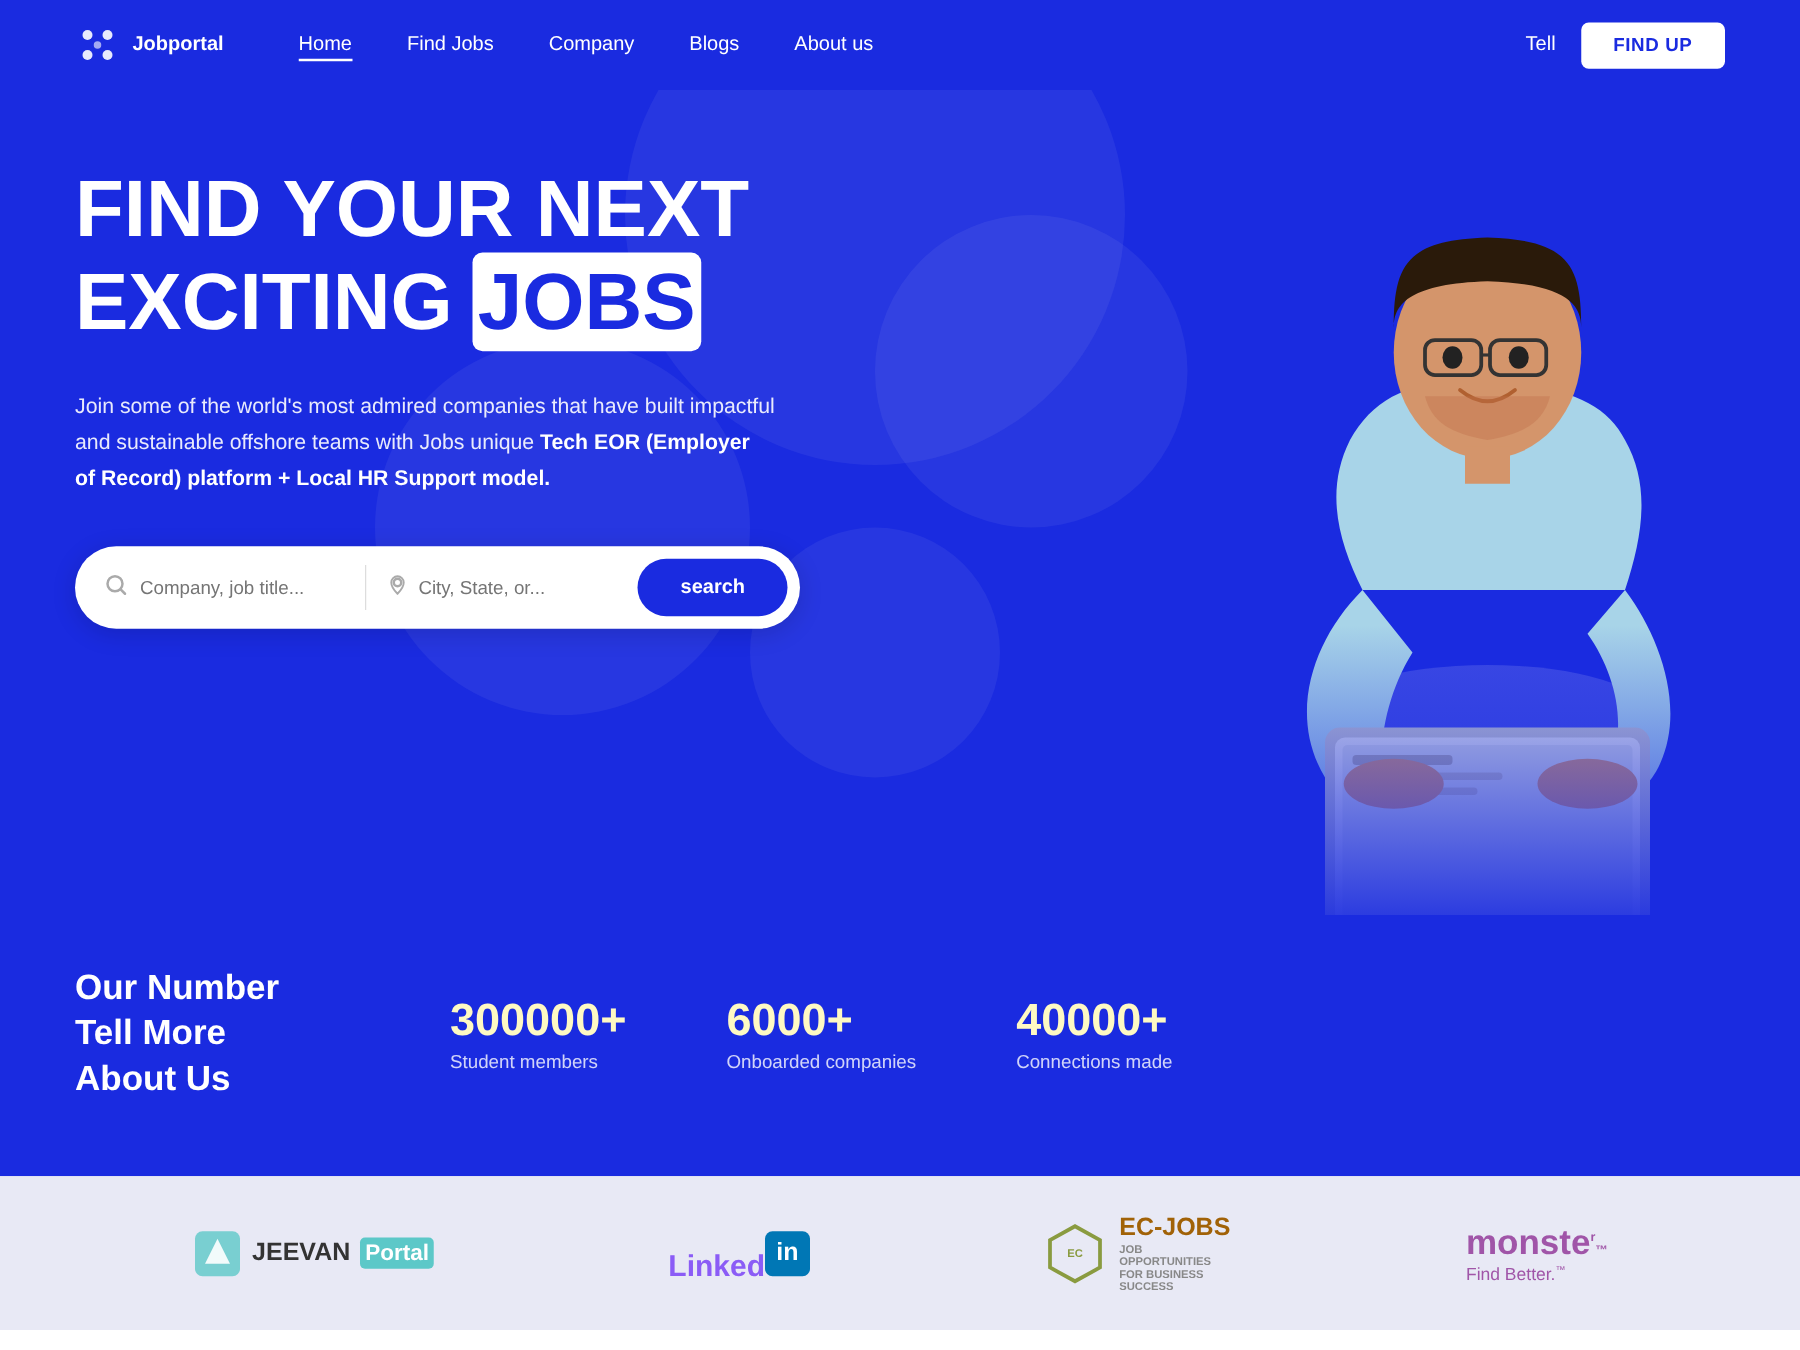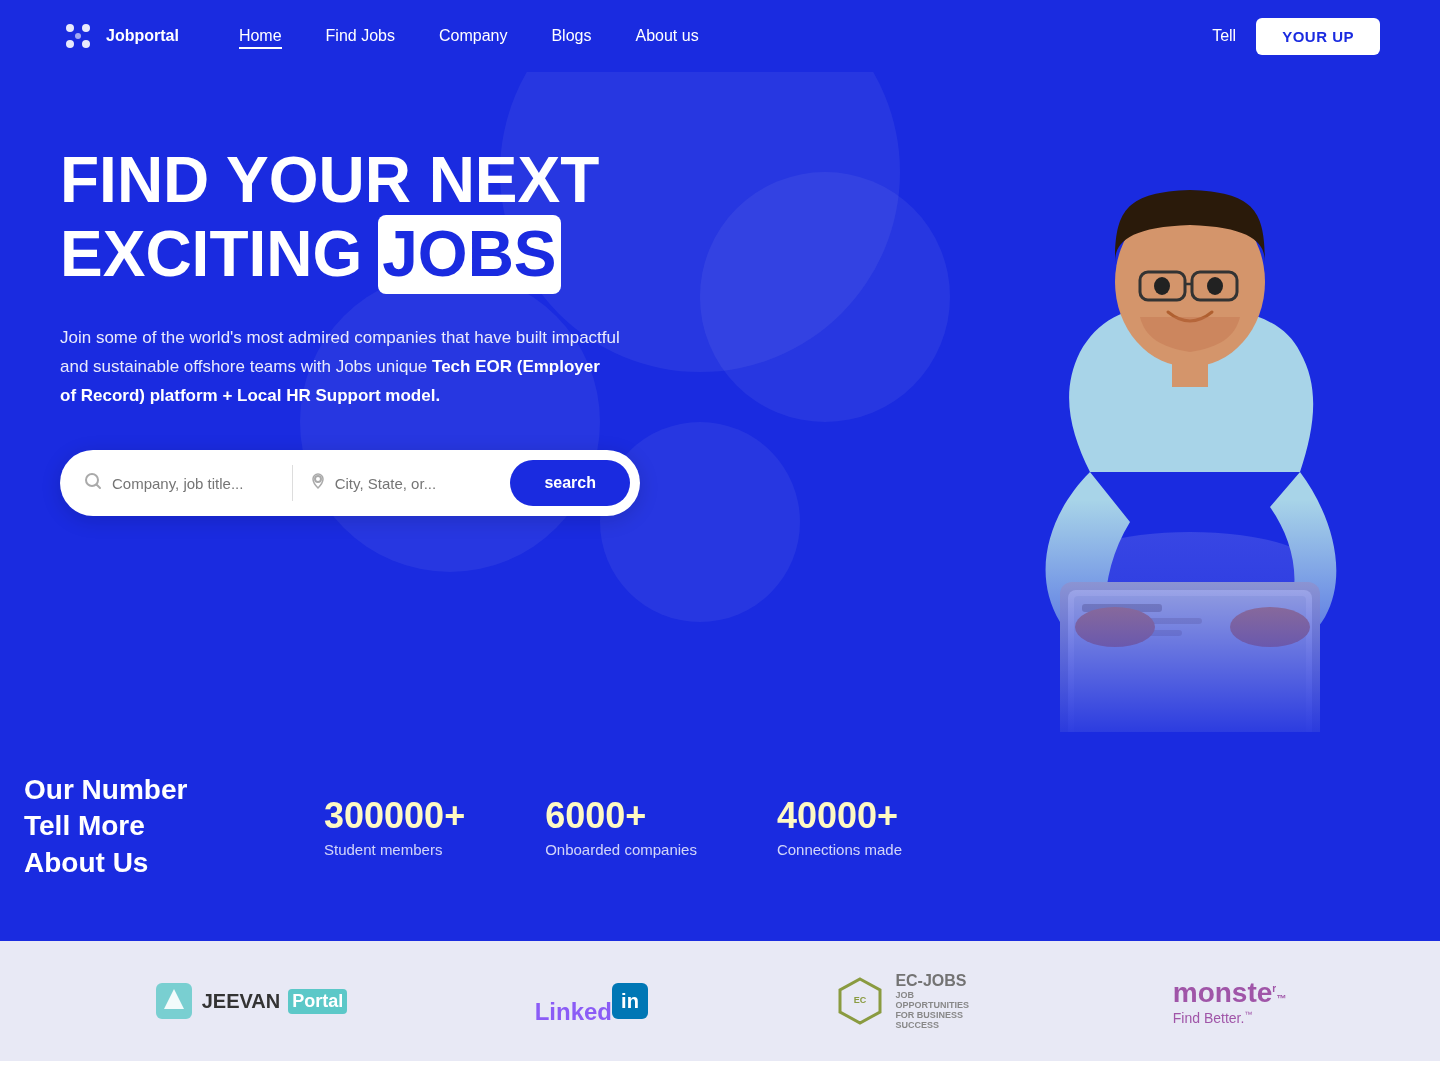--- a/index.html
+++ b/index.html
@@ -99,21 +99,20 @@
       z-index: 2;
       max-width: 700px;
     }
     .hero-title {
       font-size: 64px;
       font-weight: 900;
       color: white;
       line-height: 1.1;
       text-transform: uppercase;
       margin-bottom: 10px;
-      margin-top: 13px;
     }
     .hero-title-line2 {
       display: flex;
       align-items: center;
       gap: 16px;
       flex-wrap: wrap;
     }
     .jobs-badge {
       background: white;
       color: #1a2be0;
@@ -210,21 +209,21 @@
       height: 600px;
       z-index: 1;
       display: flex;
       align-items: flex-end;
       justify-content: center;
     }
 
     
     .stats-bar {
       background: #1a2be0;
-      padding: 40px 24px 60px;
+      padding: 40px 60px 60px;
       display: flex;
       align-items: center;
       gap: 0;
     }
     .stats-heading {
       color: white;
       font-size: 28px;
       font-weight: 800;
       line-height: 1.3;
       max-width: 200px;
@@ -332,21 +331,21 @@
   <div class="nav-links">
     <a class="nav-link active" href="#">Home</a>
     <a class="nav-link" href="#">Find Jobs</a>
     <a class="nav-link" href="#">Company</a>
     <a class="nav-link" href="#">Blogs</a>
     <a class="nav-link" href="#">About us</a>
   </div>
 
   <div class="nav-actions">
     <button class="nav-login">Tell</button>
-    <button class="nav-signup">YOUR UP</button>
+    <button class="nav-signup">FIND UP</button>
   </div>
 </nav>
 
 <section class="hero">
 
   <div class="hero-circles">
     <div class="hero-circle" style="width:400px;height:400px;top:-100px;left:500px;"></div>
     <div class="hero-circle" style="width:300px;height:300px;top:200px;left:300px;"></div>
     <div class="hero-circle" style="width:250px;height:250px;top:100px;left:700px;"></div>
     <div class="hero-circle" style="width:200px;height:200px;top:350px;left:600px;"></div>
@@ -477,21 +476,21 @@
     <span class="li-text">Linked</span>
     <span class="li-badge">in</span>
   </div>
 
   <div class="ecjobs-logo partner-logo">
     <svg class="ecjobs-hex" viewBox="0 0 50 50">
       <polygon points="25,3 45,14 45,36 25,47 5,36 5,14" fill="none" stroke="#8a9b40" stroke-width="3"></polygon>
       <text x="25" y="25" text-anchor="middle" dominant-baseline="middle" fill="#8a9b40" font-size="9" font-weight="700">EC</text>
     </svg>
     <div>
-      <div style="font-size:16px;font-weight:800;color:#737373;">EC-JOBS</div>
+      <div style="font-size:20px;font-weight:800;color:#a16207;">EC-JOBS</div>
       <div style="font-size:9px;color:#888;max-width:90px;">JOB OPPORTUNITIES FOR BUSINESS SUCCESS</div>
     </div>
   </div>
 
   <div class="partner-logo">
     <div class="monster-logo">
       <span>monste</span><sup style="font-size:10px;">r</sup><span style="font-size:10px;">™</span>
       <div style="font-size:14px;color:#a055a8;font-weight:400;">Find Better.<sup style="font-size:8px;">™</sup></div>
     </div>
   </div>

